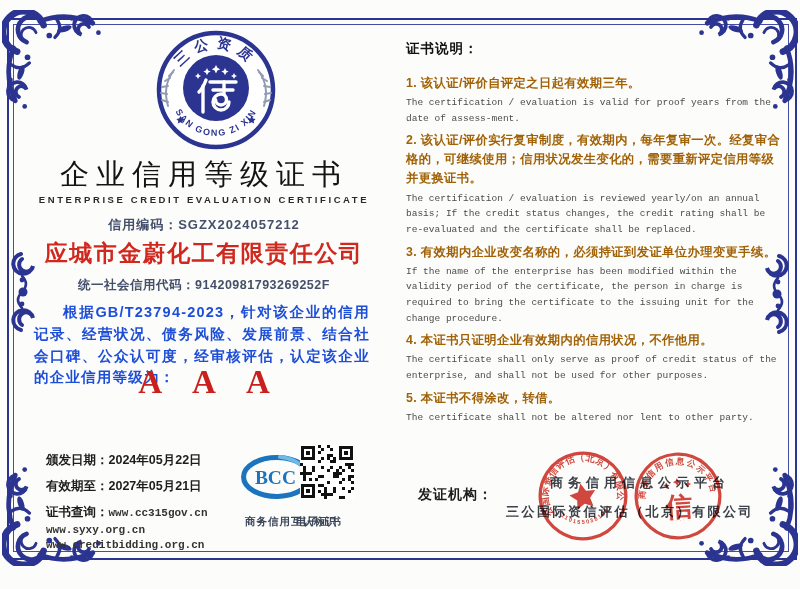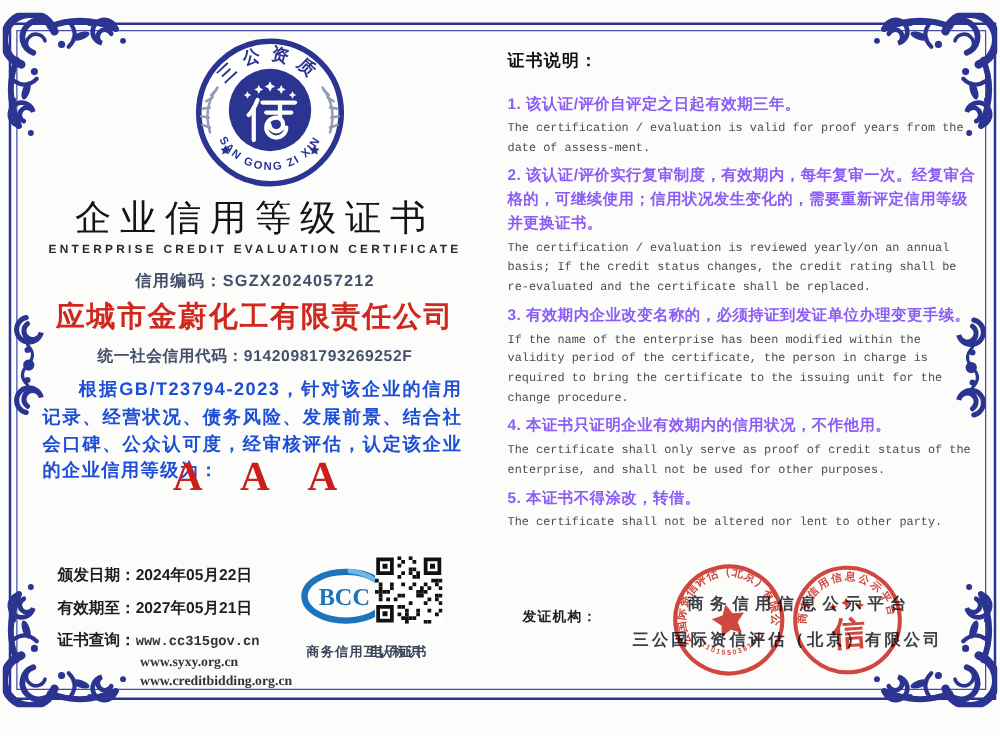--- a/index.html
+++ b/index.html
@@ -33,35 +33,35 @@
   .para{left:34px;top:302px;width:336px;font-size:14.5px;font-weight:bold;color:#1d4ed8;
          line-height:1.5;text-indent:2em;letter-spacing:1.2px;text-align:justify;}
   .rating{left:28px;top:364px;width:352px;text-align:center;font-size:33px;font-weight:bold;
          color:#c9201d;letter-spacing:30px;text-indent:30px;
          font-family:"Liberation Serif","DejaVu Serif",serif;}
   
   .meta{left:46px;top:452px;width:200px;font-size:12.5px;color:#1d1d1d;}
   .meta-row{margin-bottom:9px;font-weight:bold;white-space:nowrap;}
   .meta-url{font-family:"Liberation Mono","DejaVu Sans Mono",monospace;font-weight:bold;
          font-size:11px;color:#333;}
-  .url-more{margin-left:66px;margin-top:3px;font-family:Liberation Serif, serif;}
+  .url-more{margin-top:3px;}
   .bcc{left:238px;top:452px;}
   .bcc-label{left:232px;top:515px;width:118px;text-align:center;font-size:10.5px;font-weight:bold;
          color:#3c465a;letter-spacing:1px;}
   .qr{left:300px;top:445px;}
   .qr-label{left:296px;top:515px;width:62px;text-align:left;font-size:10.5px;font-weight:bold;
          color:#3c465a;letter-spacing:1px;}
   
   .notes{left:406px;top:40px;width:380px;}
   .notes-heading{font-size:13.5px;font-weight:bold;color:#111;margin-bottom:16px;letter-spacing:1px;}
-  .note-zh{font-size:12.3px;font-weight:bold;color:#8b5cf6;line-height:1.55;letter-spacing:0.4px;}
+  .note-zh{font-size:12.3px;font-weight:bold;color:#a16207;line-height:1.55;letter-spacing:0.4px;}
   .note-en{font-size:9.5px;font-family:"Liberation Mono","DejaVu Sans Mono",monospace;
          color:#4c4c4c;line-height:1.65;margin:2px 0 5px;}
   
-  .issuer-label{left:418px;top:486px;font-size:11px;font-weight:bold;color:#1d1d1d;letter-spacing:1px;}
+  .issuer-label{left:418px;top:486px;font-size:14px;font-weight:bold;color:#1d1d1d;letter-spacing:1px;}
   .platform-line{left:538px;top:474px;width:204px;text-align:center;font-size:13px;font-weight:bold;
          color:#3c4049;letter-spacing:5px;white-space:nowrap;}
   .company-line{left:500px;top:503px;width:260px;text-align:center;font-size:13px;font-weight:bold;
          color:#3c4049;letter-spacing:2.5px;white-space:nowrap;}
   .stamp{mix-blend-mode:multiply;opacity:0.93;}
   .stamp-left{left:537px;top:450px;transform:rotate(-12deg);}
   .stamp-right{left:633px;top:451px;transform:rotate(-4deg);}
   .hidden-defs{position:absolute;width:0;height:0;overflow:hidden;}
 </style>
 </head>

